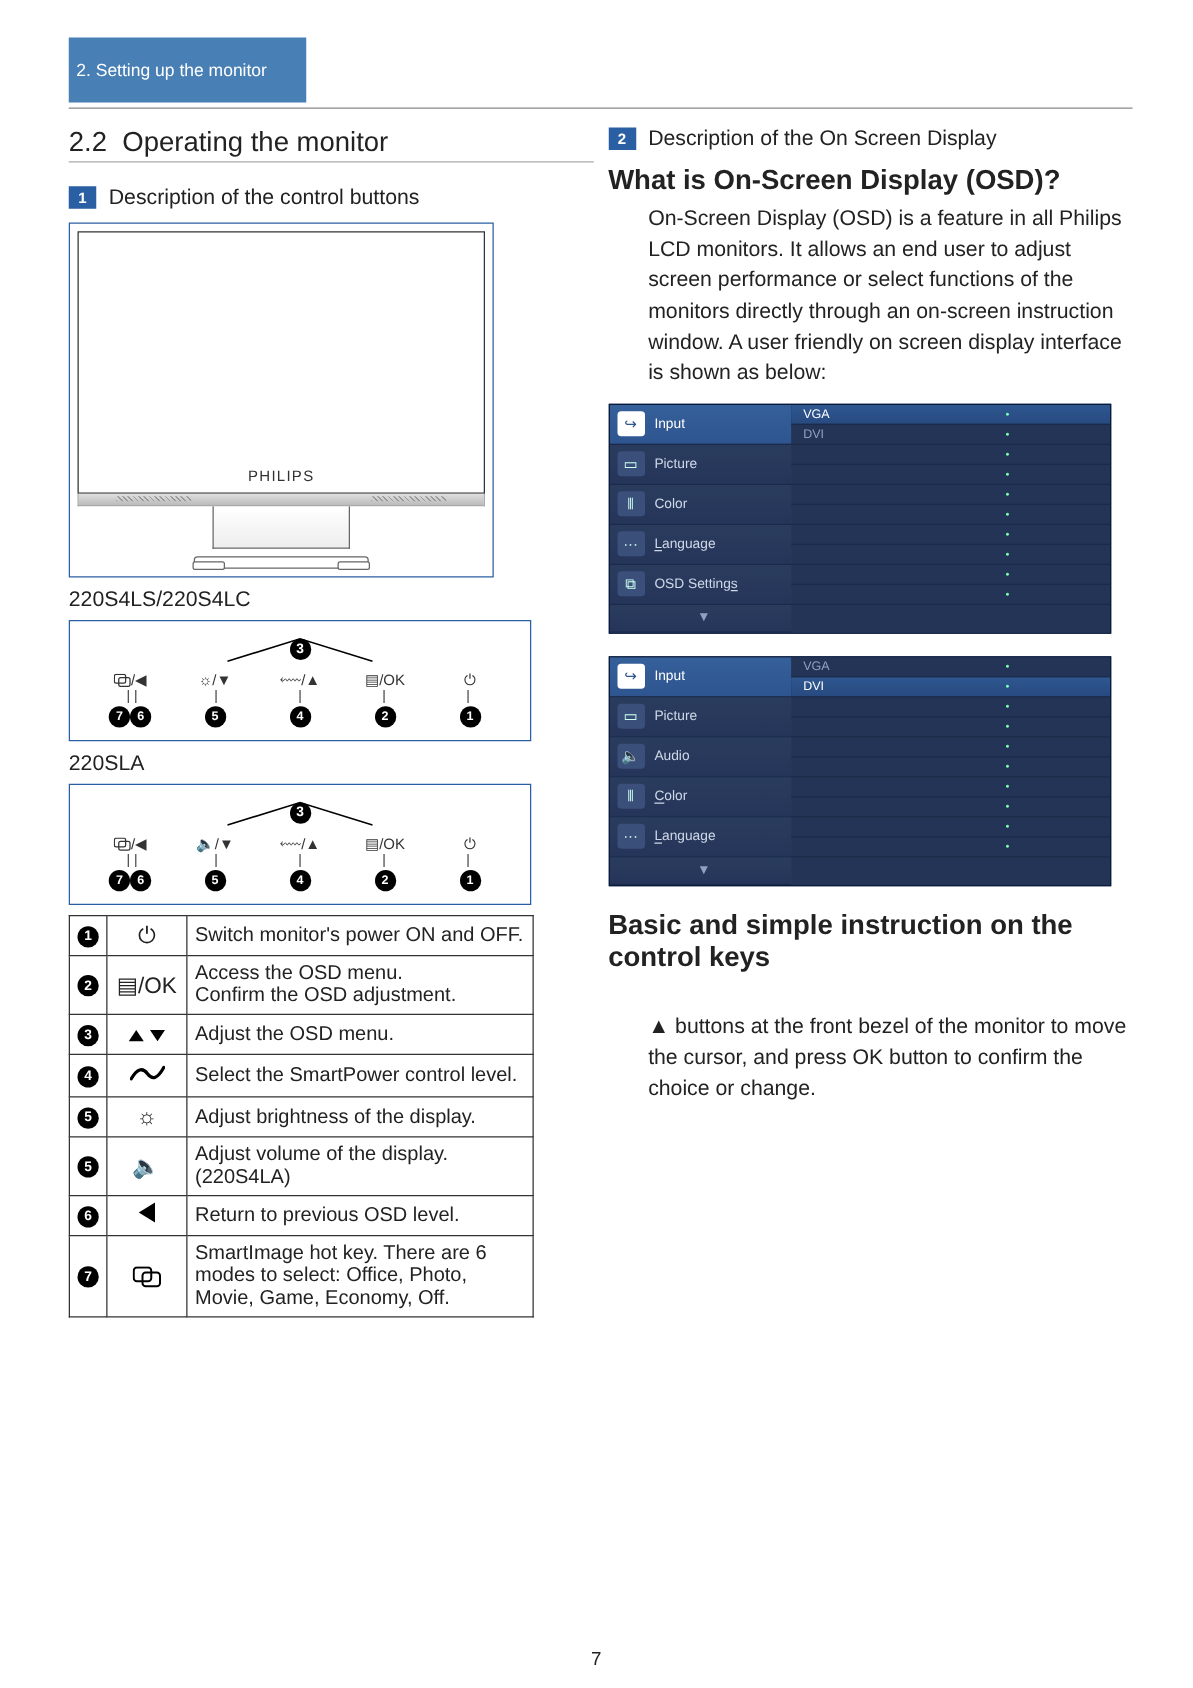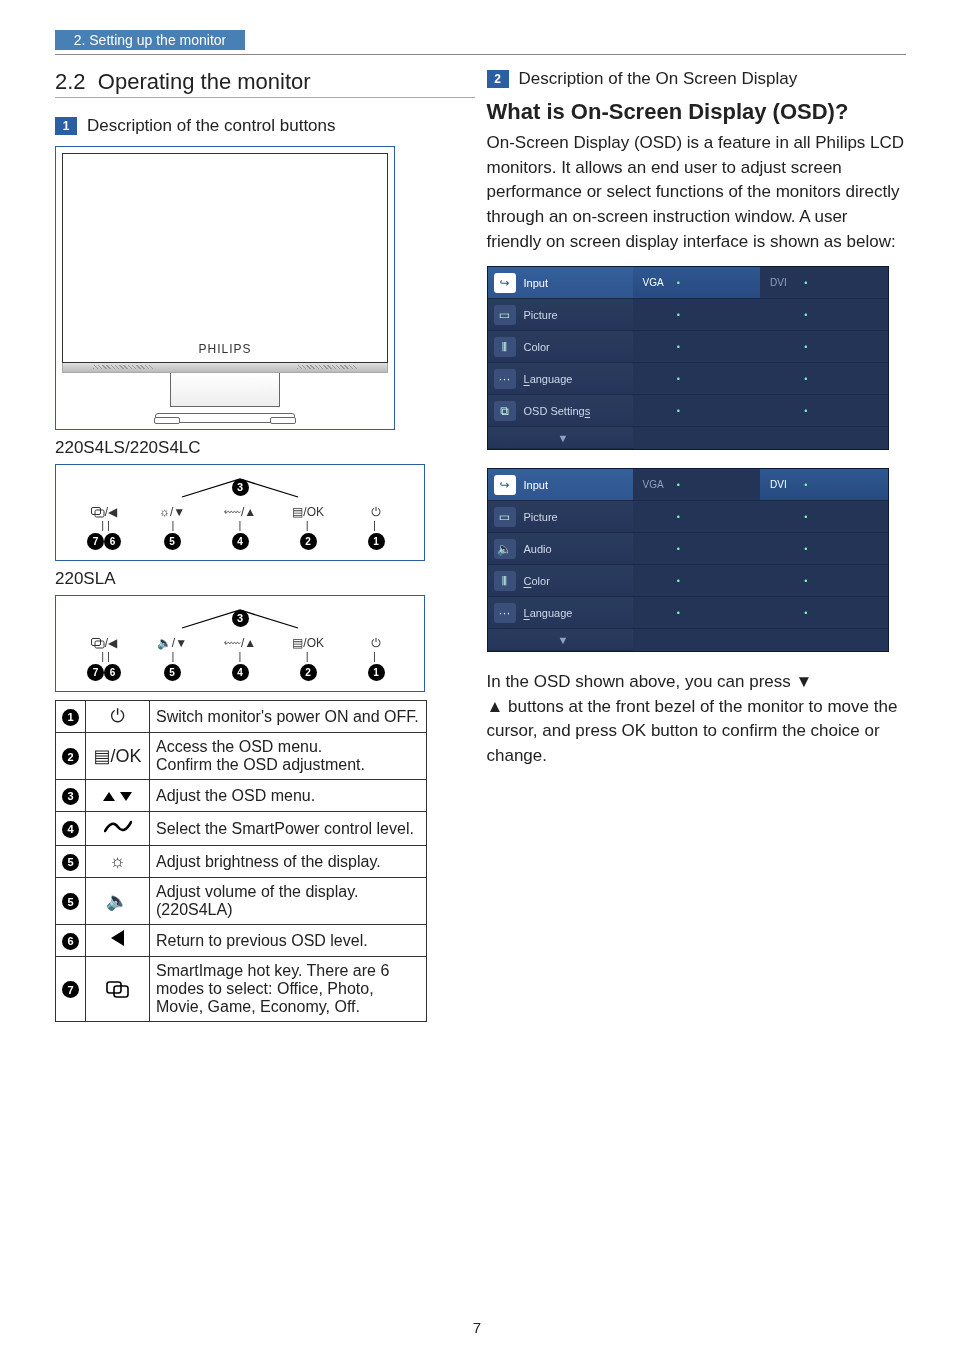--- a/index.html
+++ b/index.html
@@ -10,25 +10,24 @@
     background: #fff;
     width: 954px;
     height: 1350px;
     position: relative;
     padding: 30px 48px 40px 55px;
   }
   .topbar {
     background: #487fb5;
     color: #fff;
     font-size: 14px;
-    padding: 2px 6px;
+    padding: 18px 6px;
     margin-bottom: 4px;
     display: inline-block;
     width: 190px;
-    text-align: center;
   }
   .topbar-rule {
     border-top: 1px solid #888;
     margin-bottom: 8px;
   }
   .columns { display: flex; gap: 12px; }
   .col { flex: 1; }
   .section-title {
     font-size: 22px;
     font-weight: 400;
@@ -44,21 +43,21 @@
     font-size: 17px;
   }
   .bluebox {
     background: #2a5fa3;
     color: #fff;
     width: 22px; height: 18px;
     display: inline-flex; align-items: center; justify-content: center;
     font-size: 12px; font-weight: bold;
   }
   .strong { font-weight: 600; font-size: 22px; margin: 10px 0 6px; display: block; }
-  .para { font-size: 17px; line-height: 1.45; margin-bottom: 12px; font-weight: 300; }
+  .para { font-size: 17px; line-height: 1.45; margin-bottom: 12px; font-weight: 300; margin-left: 32px; }
 
   
   .monitor-wrap {
     border: 1px solid #2a5fa3;
     padding: 6px;
     width: 340px;
     margin: 6px 0 8px;
   }
   .monitor-screen {
     height: 210px;
@@ -135,21 +134,21 @@
     border-bottom: 1px solid #1a2a48;
   }
   .osd-left.active { background: linear-gradient(#35609a,#2e5590); color:#fff; }
   .osd-left .glyph {
     width:22px; height:20px; display:inline-flex; align-items:center; justify-content:center;
     background:#3a4f79; border-radius:3px; font-size:12px; color:#cfe;
   }
   .osd-left.active .glyph { background:#fff; color:#2e5590; }
   .osd-left .mlabel { font-size:11px;text-align:right; }
   .osd-left .underline { text-decoration: underline; text-underline-offset: 2px; }
-  .osd-right { flex:1; display:flex; background:#243456;}
+  .osd-right { flex:1; display:flex; flex-direction:column; background:#243456;}
   .osd-right.active-top .sub:first-child { background: linear-gradient(#2f5790,#274a80); color:#fff;}
   .sub { flex:1; display:flex; align-items:center; padding-left:10px; border-bottom:1px solid #1a2a48; font-size:10px; color:#8fa0c0; position:relative;}
   .sub .dot { position:absolute; right:80px; font-size:9px; color:#7fa;}
   .osd-bottom { height:22px; display:flex; }
   .osd-bottom .osd-left { justify-content:center; color:#8fa0c0; }
 
   .page-num { position: absolute; bottom: 14px; left: 50%; transform: translateX(-50%); font-size: 15px; }
 
   .down-tri { display:inline-block; width:0;height:0;border-left:6px solid transparent;border-right:6px solid transparent;border-top:9px solid #000;}
   .up-tri { display:inline-block; width:0;height:0;border-left:6px solid transparent;border-right:6px solid transparent;border-bottom:9px solid #000;}
@@ -465,22 +464,23 @@
               <span class="dot">•</span>
             </div>
           </div>
         </div>
         <div class="osd-bottom">
           <div class="osd-left">▼</div>
           <div class="osd-right"></div>
         </div>
       </div>
 
+    <span class="strong">Basic and simple instruction on the control keys</span>
     <p class="para">
-      <span>In the OSD shown above, you can press ▼</span><br>
+      <br>
       <span>▲ buttons at the front bezel of the monitor to move the cursor, and press OK button to confirm the choice or change.</span>
     </p>
   </div>
 </div>
 
 <div class="page-num">7</div>
 
 
 
 

